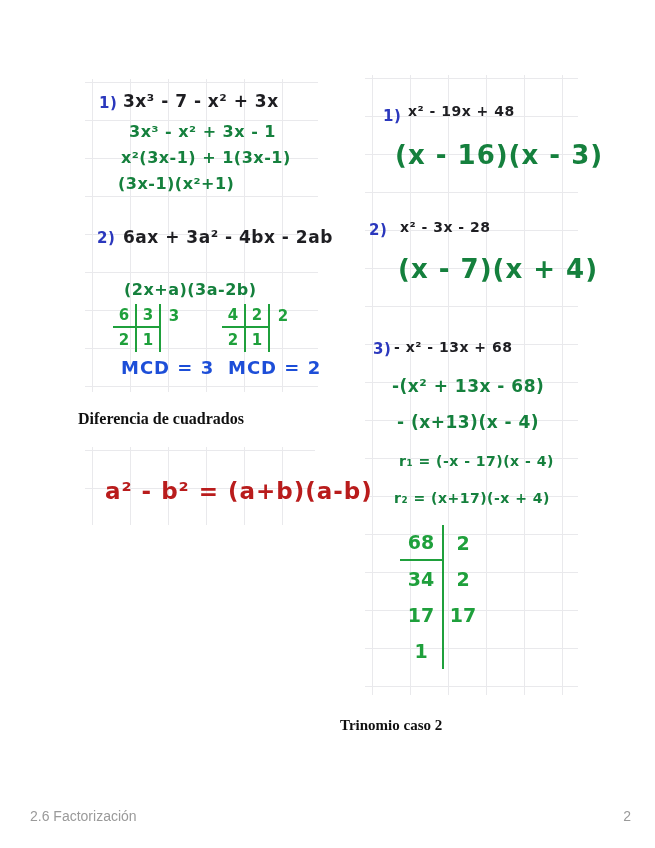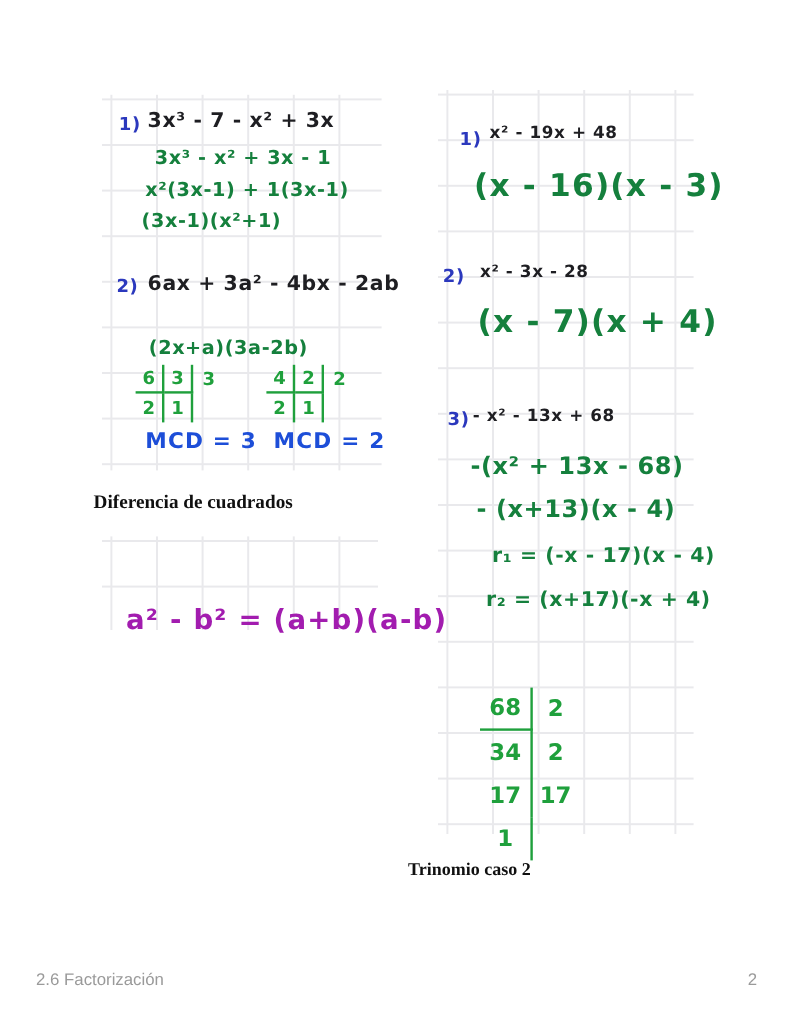--- a/index.html
+++ b/index.html
@@ -12,43 +12,43 @@
     background-image:
       linear-gradient(to right, #e9e9ec 1.5px, transparent 1.5px),
       linear-gradient(to bottom, #e9e9ec 1.5px, transparent 1.5px);
     background-size:38px 38px;
     background-position:7px 3px;
   }
   .hw { position:absolute; font-weight:600; letter-spacing:0.5px; white-space:nowrap; }
   .ink    { color:#1e1e22; }
   .red    { color:#15803d; }
   .blue   { color:#2b38bd; }
-  .purple { color:#a21caf;margin-top:26px; }
+  .purple { color:#b91c1c; }
   .sz-num   { font-size:15px; }
   .sz-prob  { font-size:17px; }
   .sz-step  { font-size:16px; }
   .sz-probR { font-size:14px; }
   .sz-ansR  { font-size:26px; letter-spacing:1px; }
-  .sz-stepR { font-size:20px; }
-  .sz-rline { font-size:17px;margin-left:11px; }
+  .sz-stepR { font-size:17px; }
+  .sz-rline { font-size:14px; }
   .serif-h { position:absolute; font-family:"Liberation Serif", serif; font-weight:bold; color:#101010; white-space:nowrap; }
   
   .mcd-table { position:absolute; }
   .mcd-grid { display:grid; grid-template-columns:24px 24px 26px; grid-auto-rows:24px; }
   .mcd-grid span {
     display:flex; align-items:center; justify-content:center;
     color:#1fa03c; font-size:15px; font-weight:700;
   }
   .mcd-grid .tl, .mcd-grid .tm { border-bottom:2px solid #1fa03c; }
   .mcd-grid .tl, .mcd-grid .bl,
   .mcd-grid .tm, .mcd-grid .bm { border-right:2px solid #1fa03c; }
   .mcd-label { position:absolute; color:#1d4ed8; font-size:18px; font-weight:700; letter-spacing:1px; white-space:nowrap; }
   
   .factor-table { position:absolute; }
-  .factor-grid { display:grid; grid-template-columns:44px 38px; grid-auto-rows:36px;margin-top:48px; }
+  .factor-grid { display:grid; grid-template-columns:44px 38px; grid-auto-rows:36px; }
   .factor-grid span {
     display:flex; align-items:center; justify-content:center;
     color:#1fa03c; font-size:19px; font-weight:700;
   }
   .factor-grid .c0 { border-right:2.5px solid #1fa03c; }
   .factor-grid .r0c0 { border-bottom:2.5px solid #1fa03c; }
   .footer { position:absolute; font-family:"Liberation Sans", sans-serif; color:#9a9a9a; font-size:14px; }
 </style>
 </head>
 <body>

